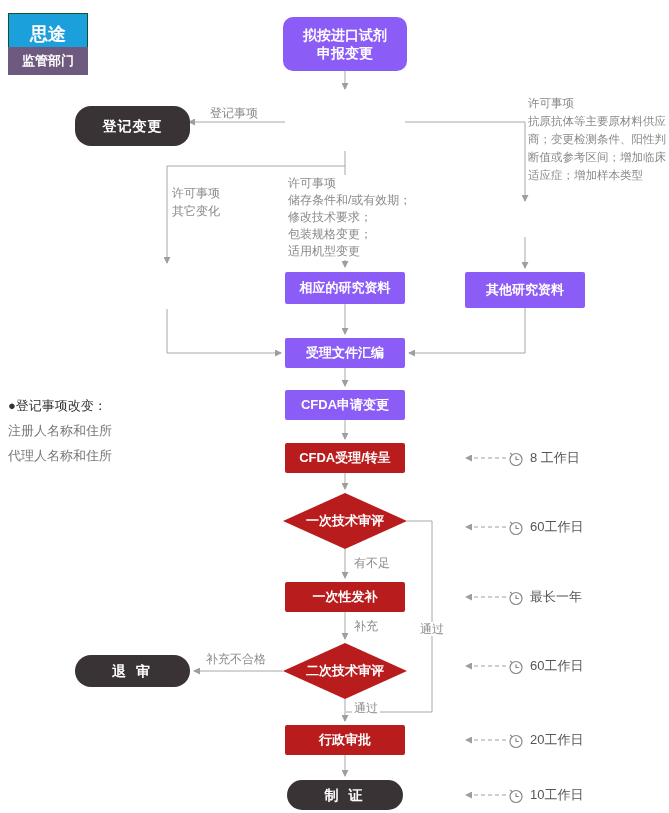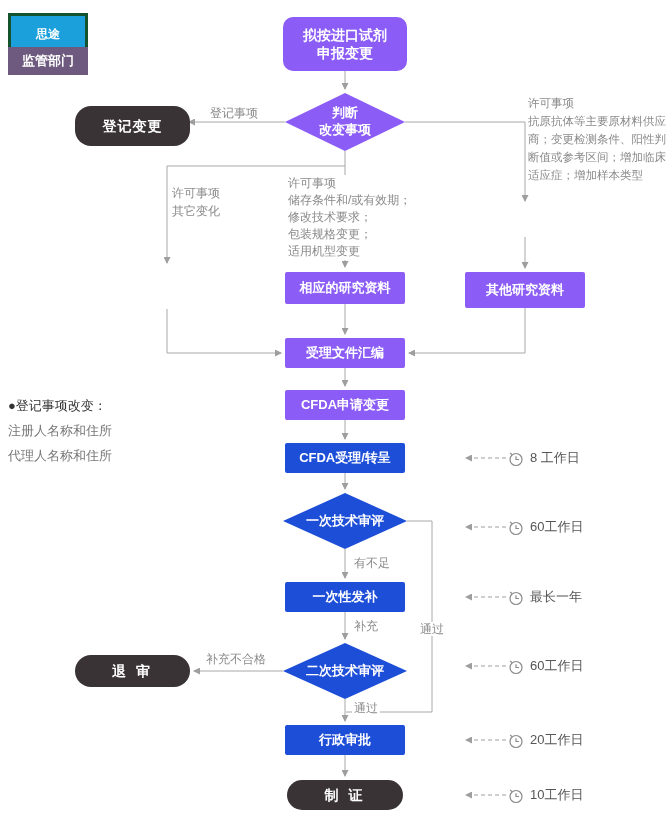--- a/index.html
+++ b/index.html
@@ -6,21 +6,21 @@
   html,body { background:#fff; }
   body { font-family:"Liberation Sans","DejaVu Sans",sans-serif; }
   .canvas { position:relative; width:669px; height:813px; background:#fff; overflow:hidden; }
   svg.wires { position:absolute; left:0; top:0; z-index:1; }
   .node {
     position:absolute; z-index:2;
     display:flex; flex-direction:column; align-items:center; justify-content:center;
     color:#fff; font-weight:bold; font-size:13px; text-align:center; line-height:1.3;
   }
   .blue   { background:#8b5cf6; border-radius:2px; }
-  .purple { background:#1d4ed8; border-radius:2px;align-items:center; }
+  .purple { background:#b91c1c; border-radius:2px;align-items:center; }
   .pill   { background:#3A3335; border-radius:16px; font-size:14px; letter-spacing:1px; }
   .round  { border-radius:10px; font-size:14px; }
   .diamond{ clip-path:polygon(50% 0,100% 50%,50% 100%,0 50%); border-radius:0; }
   .legend { position:absolute; z-index:2; display:flex; align-items:center; justify-content:center;
             color:#fff; font-weight:bold; }
   .lbl  { position:absolute; z-index:3; font-size:12px; color:#8a8a8a; background:#fff;
           line-height:1.2; padding:0 2px; white-space:nowrap; }
   .note { position:absolute; z-index:3; font-size:12px; color:#8a8a8a; background:#fff;
           line-height:18px; white-space:nowrap; }
   .note span { display:block; }
@@ -64,36 +64,32 @@
     <g fill="none" stroke="#9e9e9e" stroke-width="1" stroke-dasharray="4 3">
       <path d="M506,458 L466,458" marker-end="url(#arr)"></path>
       <path d="M506,527 L466,527" marker-end="url(#arr)"></path>
       <path d="M506,597 L466,597" marker-end="url(#arr)"></path>
       <path d="M506,666 L466,666" marker-end="url(#arr)"></path>
       <path d="M506,740 L466,740" marker-end="url(#arr)"></path>
       <path d="M506,795 L466,795" marker-end="url(#arr)"></path>
     </g>
   </svg>
 
-  <div class="legend" style="left:8px;top:13px;width:80px;height:42px;background:#1CA0DC;border:3px solid #14532d;font-size:12px;">
+  <div class="legend" style="left:8px;top:13px;width:80px;height:42px;background:#1CA0DC;border:1px solid #14532d;font-size:18px;">
     <span>思途</span>
   </div>
   <div class="legend" style="left:8px;top:47px;width:80px;height:28px;background:#6E5A7E;font-size:13px;">
     <span>监管部门</span>
   </div>
 
   <div class="node blue round" style="left:283px;top:17px;width:124px;height:54px;">
     <span>拟按进口试剂</span>
     <span>申报变更</span>
   </div>
 
-  <div class="node blue diamond" style="left:285px;top:93px;width:120px;height:58px;">
-    <span>判断</span>
-    <span>改变事项</span>
-  </div>
 
   <div class="node pill" style="left:75px;top:106px;width:115px;height:40px;">
     <span>登记变更</span>
   </div>
 
 
   <div class="node blue" style="left:465px;top:272px;width:120px;height:36px;">
     <span>其他研究资料</span>
   </div>
 

